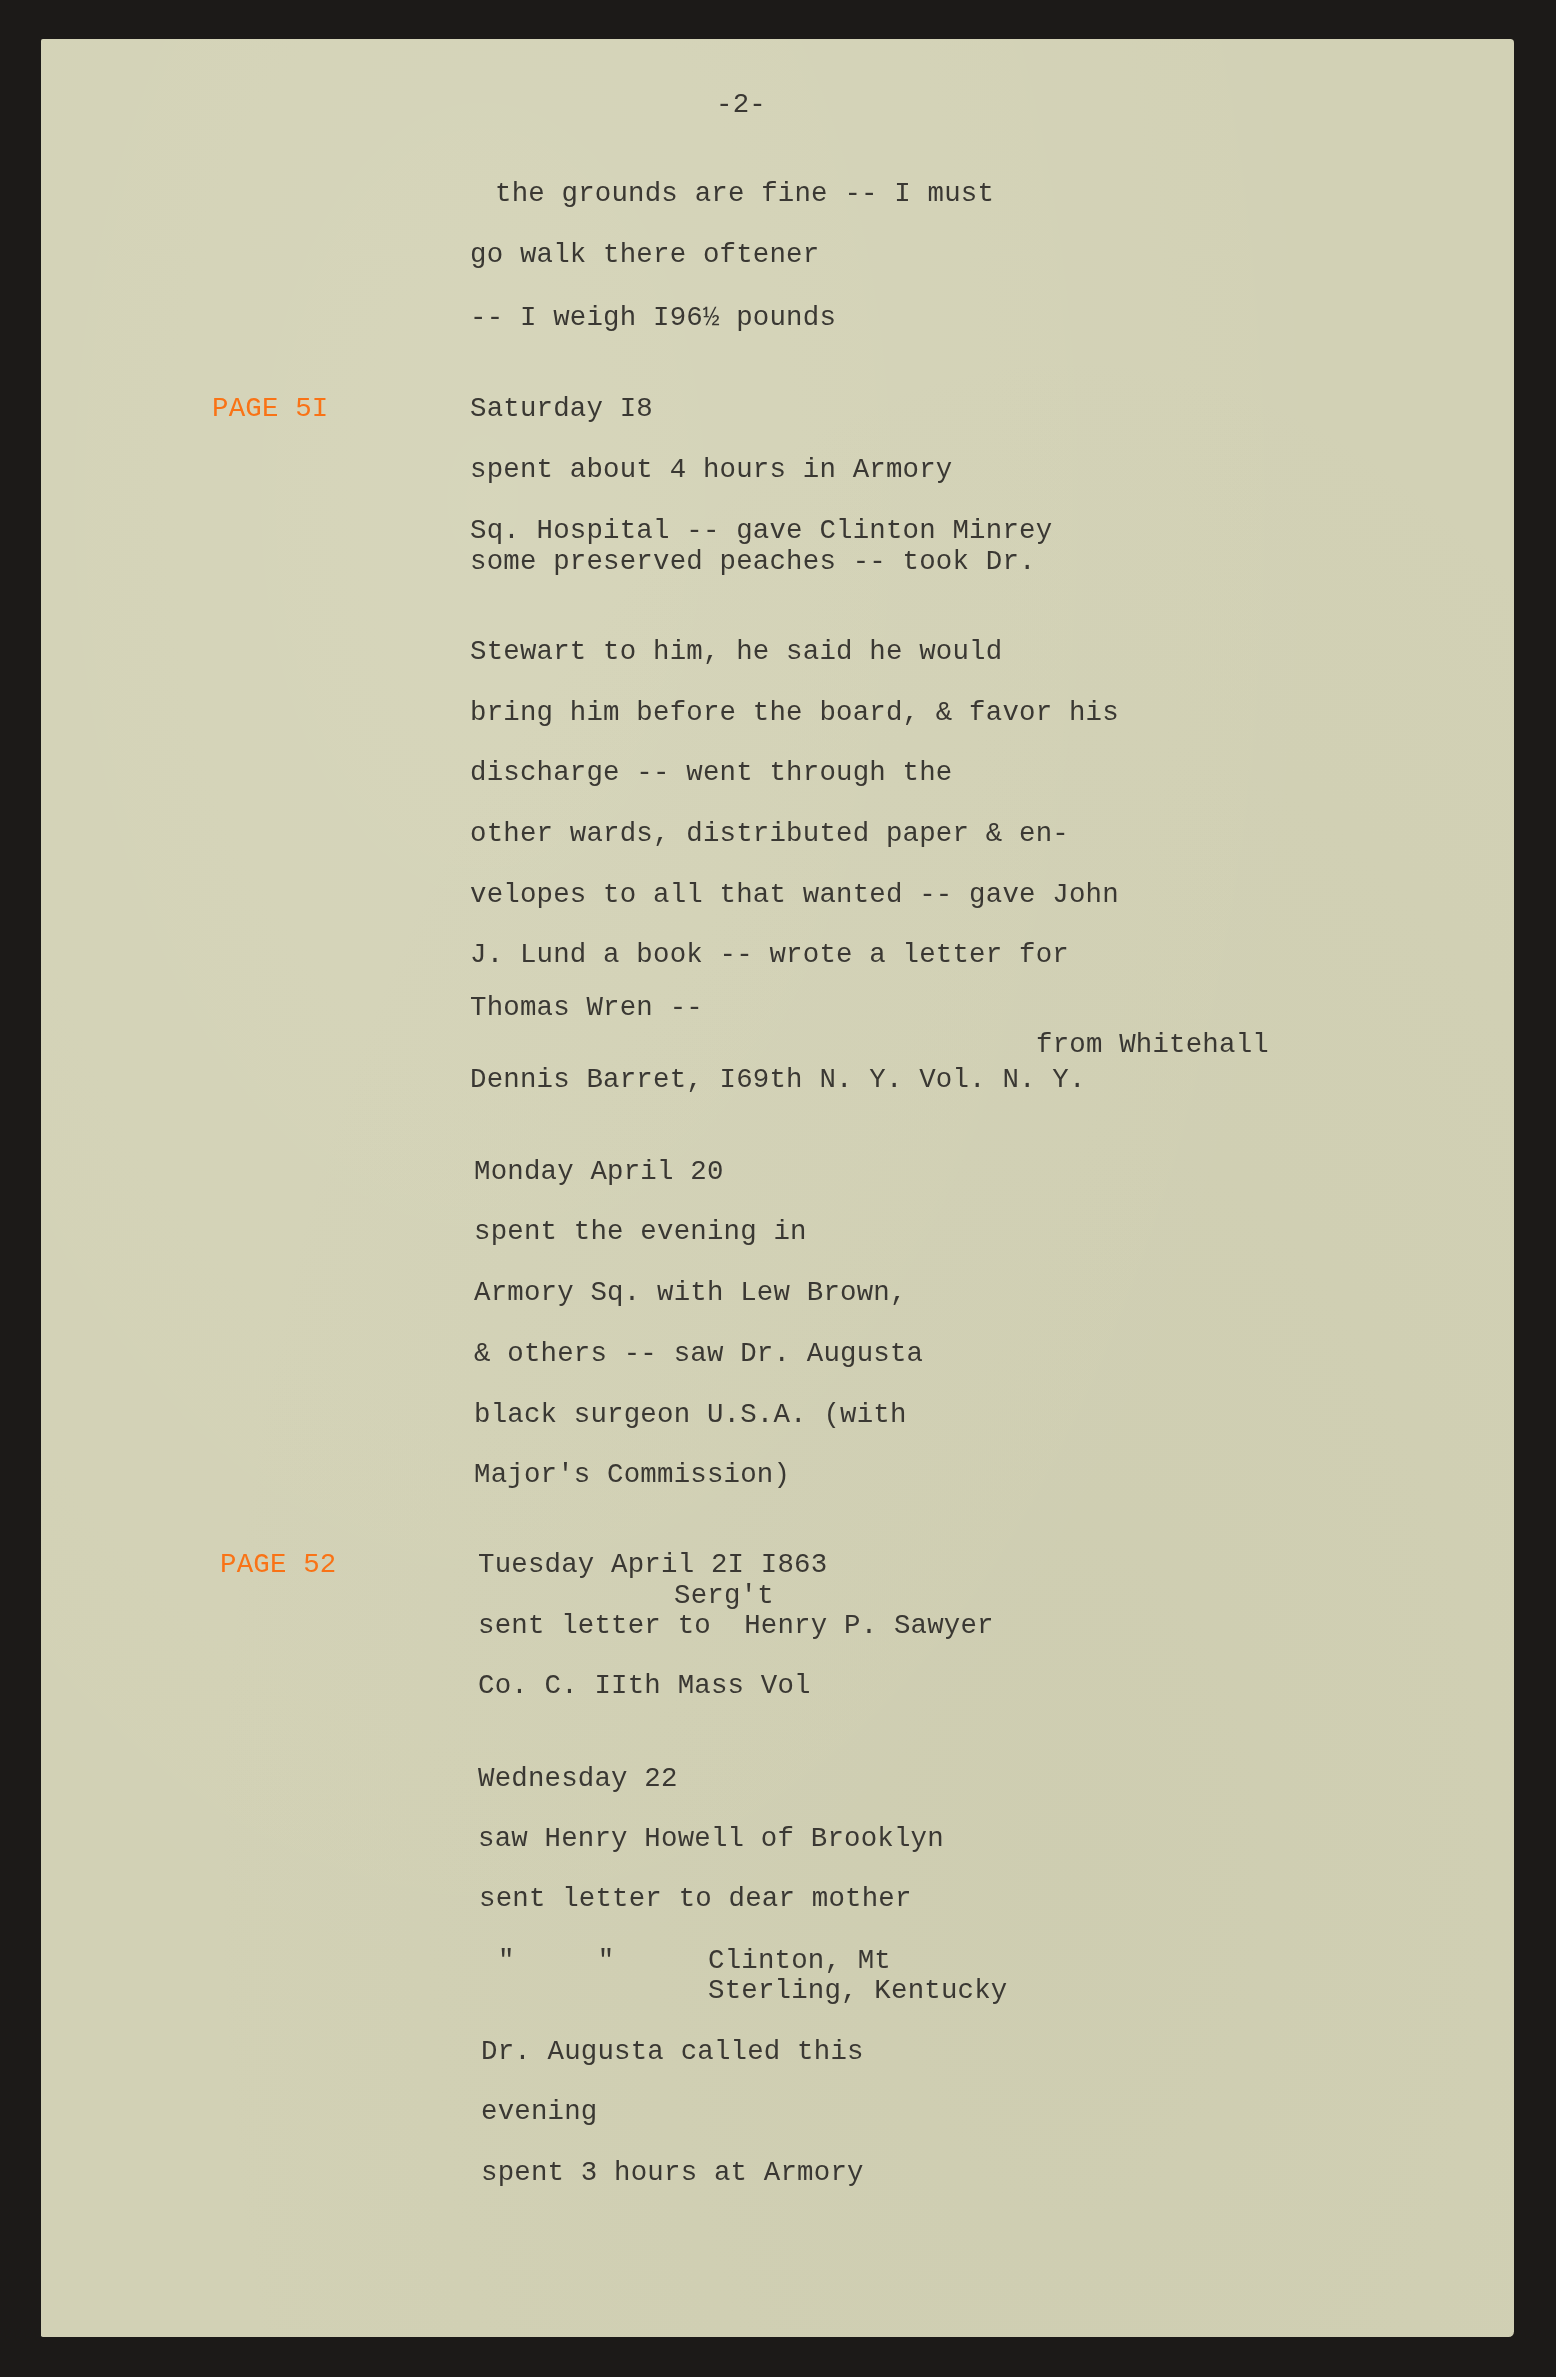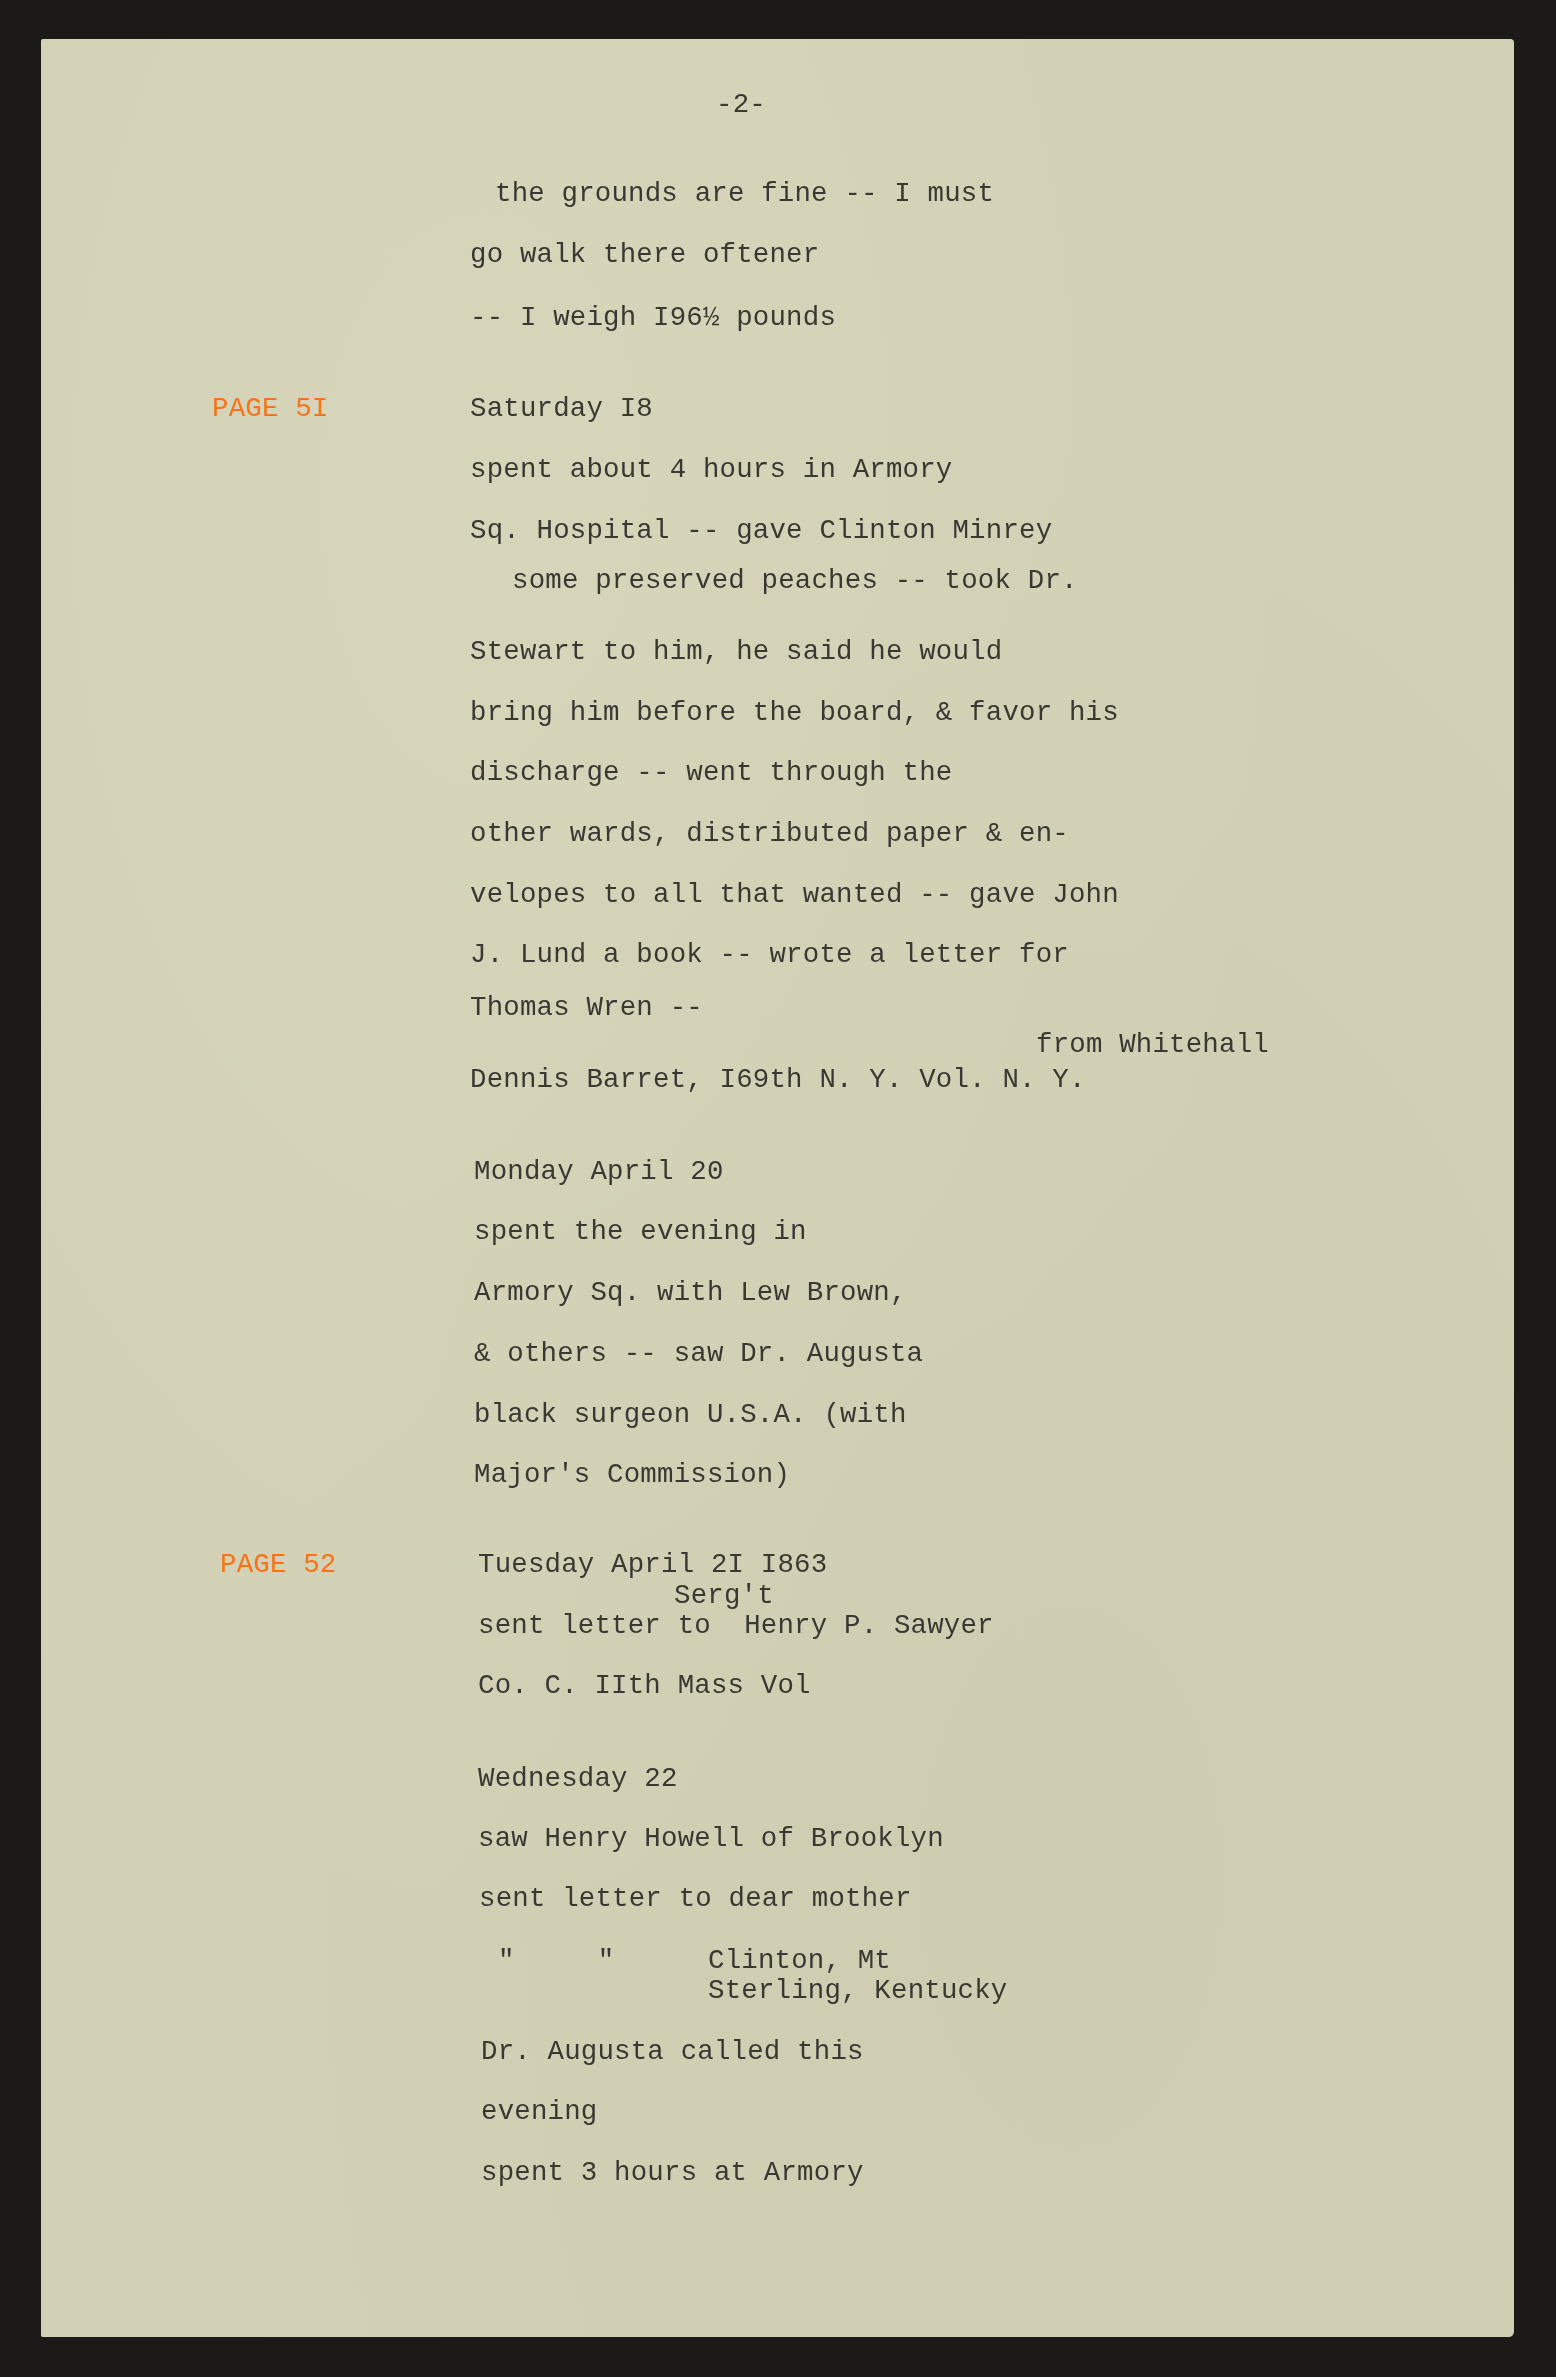--- a/index.html
+++ b/index.html
@@ -36,21 +36,21 @@
 <div class="line" style="left:716px; top:91px;">-2-</div>
 
 <div class="line" style="left:470px; top:180px;margin-left:25px;">the grounds are fine -- I must</div>
 <div class="line" style="left:470px; top:241px;">go walk there oftener</div>
 <div class="line" style="left:470px; top:304px;">-- I weigh I96½ pounds</div>
 
 <div class="line label" style="left:212px; top:395px;">PAGE 5I</div>
 <div class="line" style="left:470px; top:395px;">Saturday I8</div>
 <div class="line" style="left:470px; top:456px;">spent about 4 hours in Armory</div>
 <div class="line" style="left:470px; top:517px;">Sq. Hospital -- gave Clinton Minrey</div>
-<div class="line" style="left:470px; top:567px;margin-left:42px;">some preserved peaches -- took Dr.</div>
+<div class="line" style="left:470px; top:548px;">some preserved peaches -- took Dr.</div>
 <div class="line" style="left:470px; top:638px;">Stewart to him, he said he would</div>
 <div class="line" style="left:470px; top:699px;">bring him before the board, &amp; favor his</div>
 <div class="line" style="left:470px; top:759px;">discharge -- went through the</div>
 <div class="line" style="left:470px; top:820px;">other wards, distributed paper &amp; en-</div>
 <div class="line" style="left:470px; top:881px;">velopes to all that wanted -- gave John</div>
 <div class="line" style="left:470px; top:941px;">J. Lund a book -- wrote a letter for</div>
 <div class="line" style="left:470px; top:951px;margin-top:43px;">Thomas Wren --</div>
 <div class="line" style="left:1036px; top:1031px;">from Whitehall</div>
 <div class="line" style="left:470px; top:1066px;">Dennis Barret, I69th N. Y. Vol. N. Y.</div>
 

